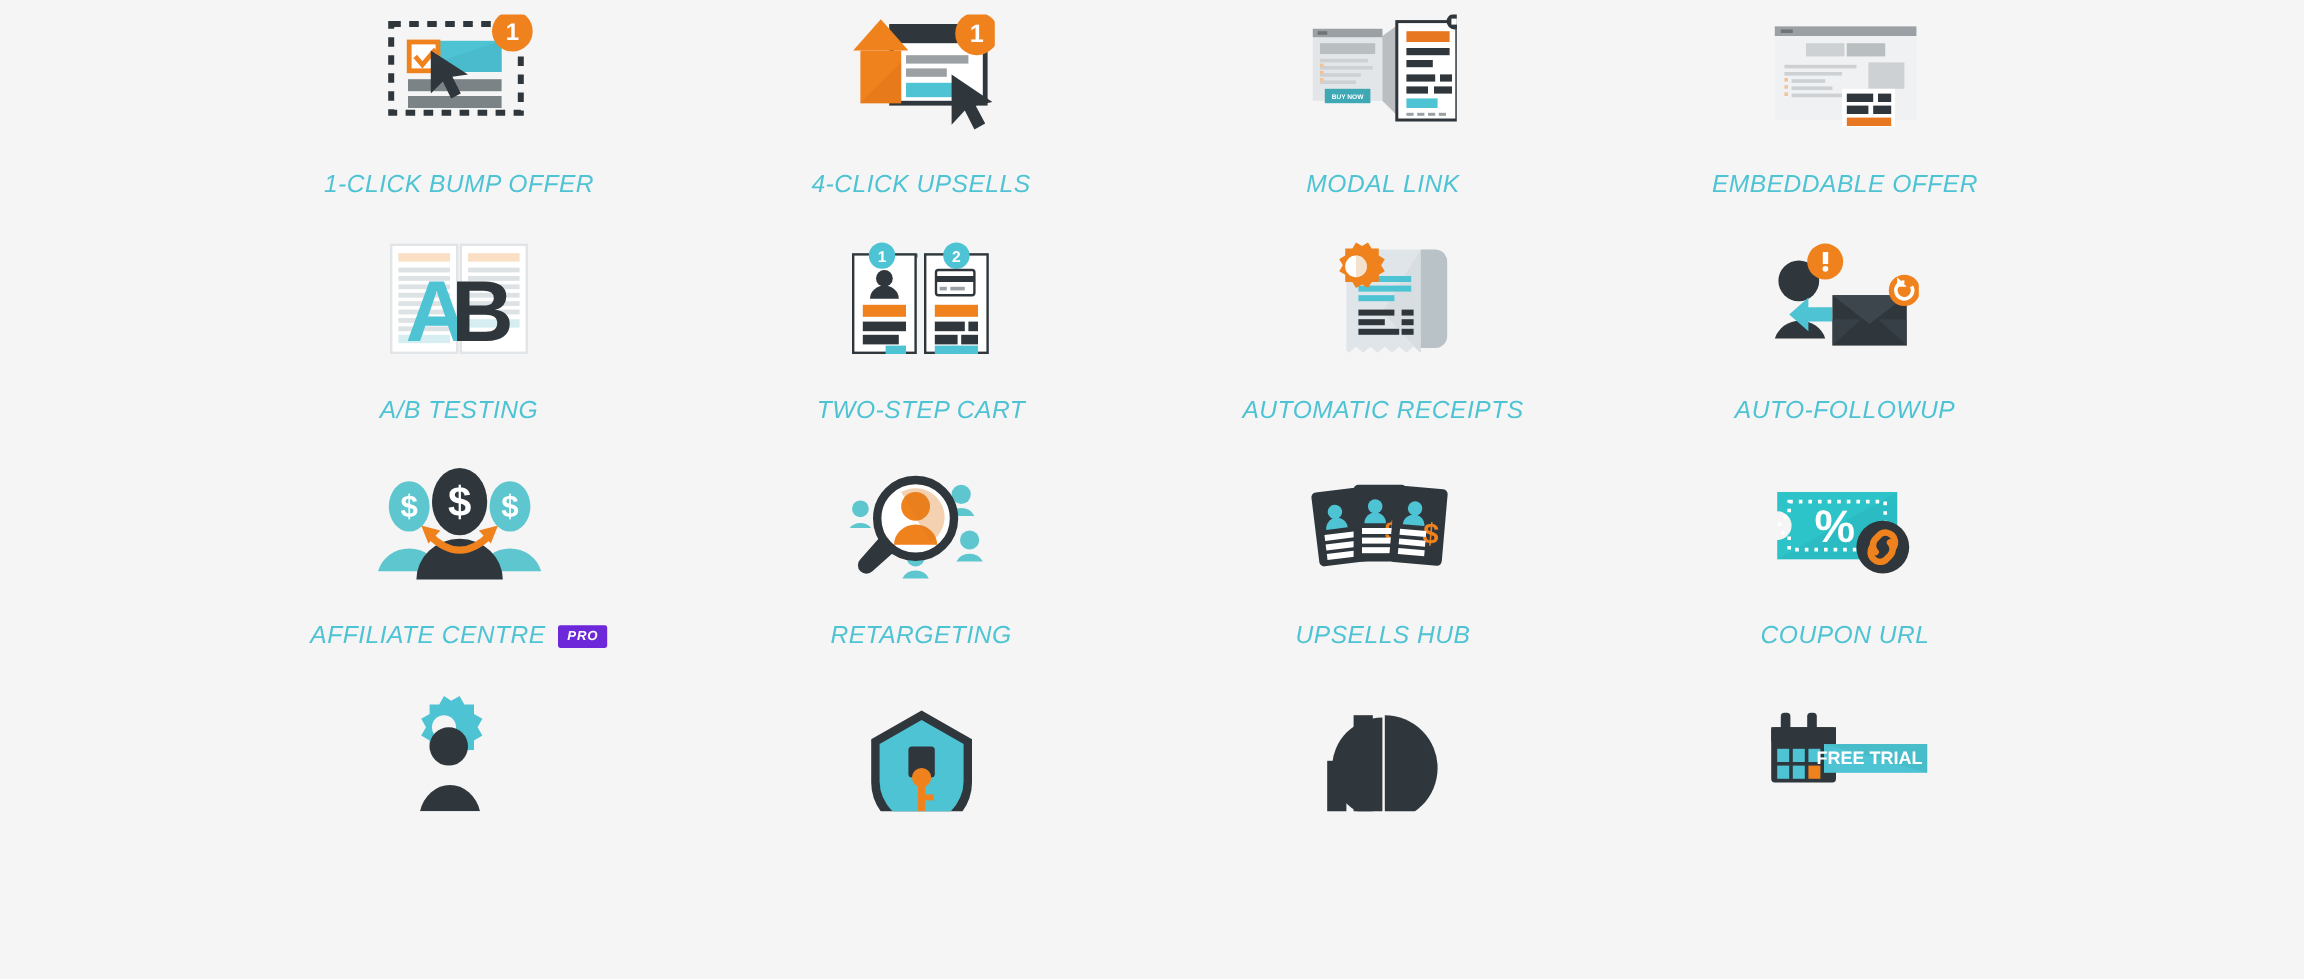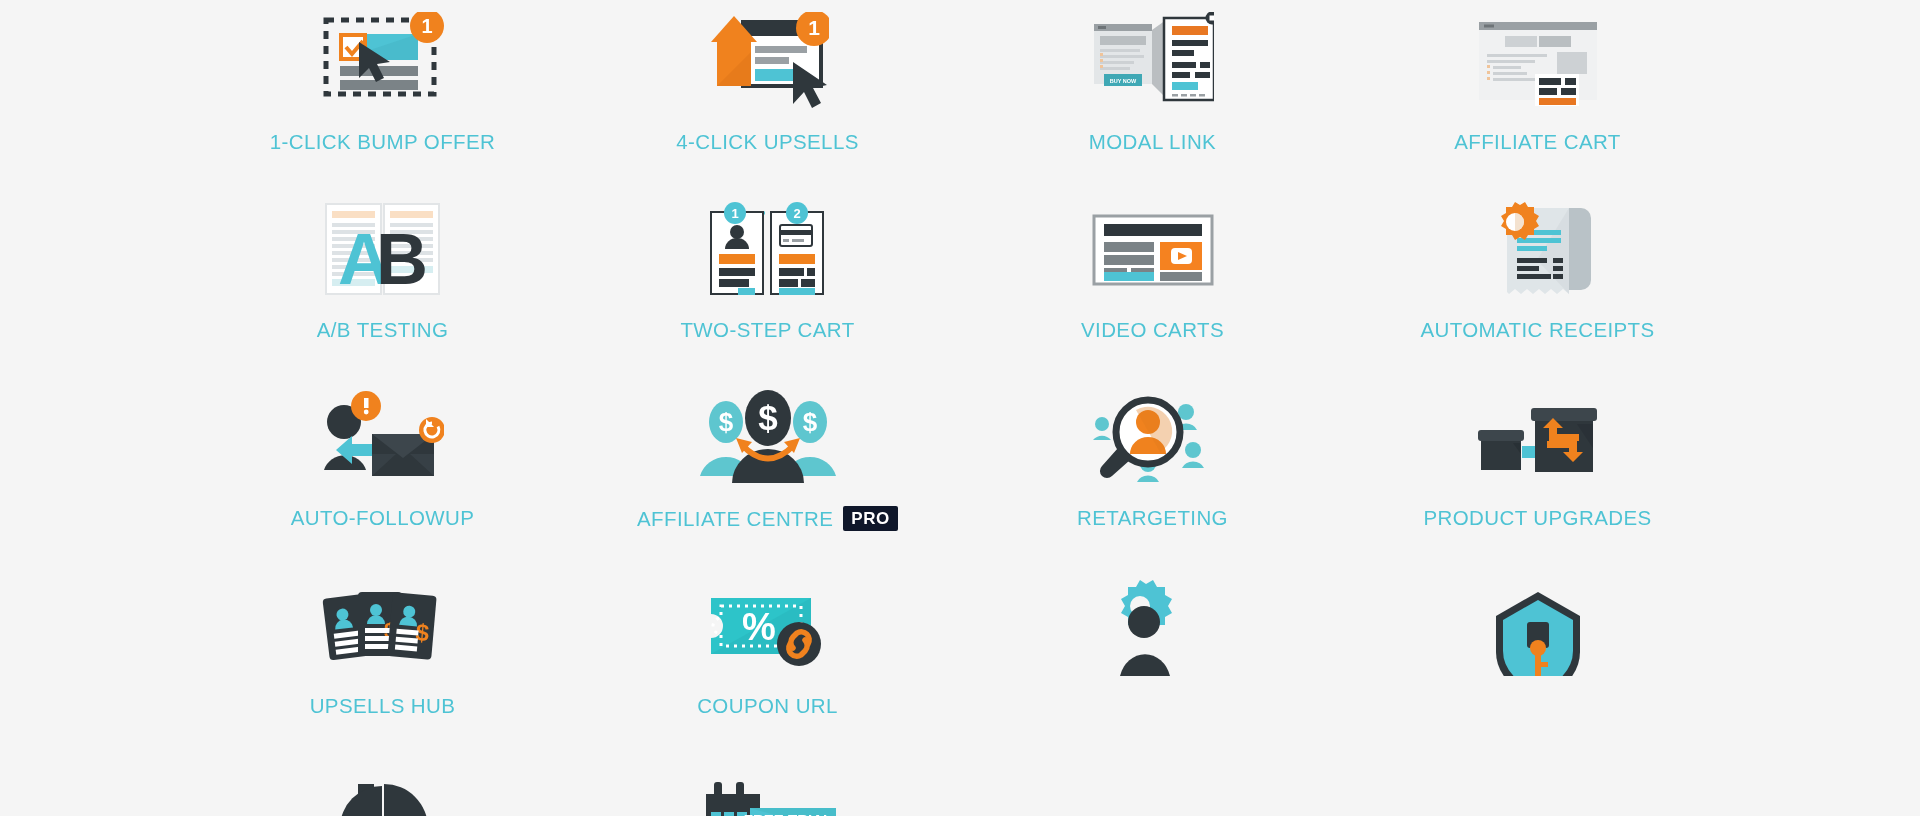--- a/index.html
+++ b/index.html
@@ -26,37 +26,38 @@
     justify-content:flex-start;
   }
   .iconwrap{
     height:112px;
     width:100%;
     display:flex;
     align-items:center;
     justify-content:center;
   }
   .labelrow{
-    margin-top:12px;
+    margin-top:24px;
     display:flex;
     align-items:center;
     justify-content:center;
     gap:10px;
+    font-style:italic;
   }
   .label{
     color:#4ec3d4;
     font-size:20.5px;
     letter-spacing:.4px;
     font-weight:400;
     white-space:nowrap;
   }
   .pro{
-    background:#0f172a;
+    background:#6d28d9;
     color:#ffffff;
-    font-size:17px;
+    font-size:11px;
     font-weight:700;
     letter-spacing:.6px;
     padding:4px 8px 4px 8px;
     border-radius:2px;
     line-height:1;
   }
   svg{display:block;}
 </style>
 </head>
 <body>
@@ -162,21 +163,21 @@
         <rect x="80" y="40" width="30" height="22" fill="#cdd1d4"></rect>
         <rect x="58" y="62" width="44" height="32" fill="#ffffff"></rect>
         <rect x="62" y="66" width="22" height="7" fill="#2f373c"></rect>
         <rect x="88" y="66" width="11" height="7" fill="#2f373c"></rect>
         <rect x="62" y="76" width="18" height="7" fill="#2f373c"></rect>
         <rect x="84" y="76" width="15" height="7" fill="#2f373c"></rect>
         <rect x="62" y="86" width="37" height="7" fill="#e87722"></rect>
       </svg>
     </div>
     <div class="labelrow">
-      <span class="label">AFFILIATE CART</span>
+      <span class="label">EMBEDDABLE OFFER</span>
     </div>
   </div>
 
   <div class="cell">
     <div class="iconwrap">
       <svg width="122" height="100" viewBox="0 0 122 100">
         <rect x="4" y="4" width="55" height="90" fill="#ffffff" stroke="#e2e5e7" stroke-width="2"></rect>
         <rect x="62" y="4" width="55" height="90" fill="#ffffff" stroke="#e2e5e7" stroke-width="2"></rect>
         <rect x="10" y="11" width="43" height="7" fill="#fadfc4"></rect>
         <rect x="68" y="11" width="43" height="7" fill="#fadfc4"></rect>
@@ -233,40 +234,20 @@
         <rect x="94" y="79" width="14" height="8" fill="#2f373c"></rect>
         <rect x="31" y="88" width="17" height="7" fill="#4ec3d4"></rect>
         <rect x="72" y="88" width="36" height="7" fill="#4ec3d4"></rect>
       </svg>
     </div>
     <div class="labelrow">
       <span class="label">TWO-STEP CART</span>
     </div>
   </div>
 
-  <div class="cell">
-    <div class="iconwrap">
-      <svg width="122" height="100" viewBox="0 0 122 100">
-        <rect x="2" y="16" width="118" height="68" fill="#ffffff" stroke="#9aa0a4" stroke-width="3"></rect>
-        <rect x="12" y="24" width="98" height="12" fill="#2f373c"></rect>
-        <rect x="12" y="42" width="50" height="10" fill="#7b8387"></rect>
-        <rect x="12" y="55" width="50" height="10" fill="#7b8387"></rect>
-        <rect x="12" y="68" width="23" height="8" fill="#7b8387"></rect>
-        <rect x="39" y="68" width="23" height="8" fill="#7b8387"></rect>
-        <rect x="68" y="42" width="42" height="28" fill="#f58220"></rect>
-        <rect x="79" y="48" width="21" height="16" rx="4" fill="#ffffff"></rect>
-        <path d="M86 52 L95 56 L86 60 Z" fill="#f58220"></path>
-        <rect x="12" y="72" width="50" height="9" fill="#4ec3d4"></rect>
-        <rect x="68" y="72" width="42" height="9" fill="#7b8387"></rect>
-      </svg>
-    </div>
-    <div class="labelrow">
-      <span class="label">VIDEO CARTS</span>
-    </div>
-  </div>
 
   <div class="cell">
     <div class="iconwrap">
       <svg width="122" height="100" viewBox="0 0 122 100">
         <path d="M30 8 L92 8 L92 94 L86 89 L80 94 L74 89 L68 94 L62 89 L56 94 L50 89 L44 94 L38 89 L32 94 L30 92 Z" fill="#dfe5e8"></path>
         <path d="M92 8 L92 94 L60 60 Z" fill="#cfd6da" opacity=".5"></path>
         <path d="M92 8 h12 a10 10 0 0 1 10 10 v62 a10 10 0 0 1 -10 10 h-12 z" fill="#b9c2c7"></path>
         <rect x="40" y="30" width="44" height="5" fill="#4ec3d4"></rect>
         <rect x="40" y="38" width="44" height="5" fill="#4ec3d4"></rect>
         <rect x="40" y="46" width="30" height="5" fill="#4ec3d4"></rect>
@@ -355,43 +336,20 @@
         <path d="M38 66 a18 17 0 0 1 36 0 z" fill="#f0821e"></path>
         <path d="M44 22 a18 18 0 0 1 24 42 z" fill="#e07a1c" opacity=".35"></path>
       </svg>
     </div>
     <div class="labelrow">
       <span class="label">RETARGETING</span>
     </div>
   </div>
 
 
-  <div class="cell">
-    <div class="iconwrap">
-      <svg width="122" height="100" viewBox="0 0 122 100">
-        <rect x="4" y="50" width="40" height="32" fill="#2f373c"></rect>
-        <rect x="1" y="42" width="46" height="11" rx="3" fill="#3d464c"></rect>
-        <path d="M36 55 L44 55 L44 66 Z" fill="#252c31" opacity=".6"></path>
-        <rect x="45" y="58" width="22" height="12" fill="#4ec3d4"></rect>
-        <path d="M64 52 L78 64 L64 76 Z" fill="#4ec3d4"></path>
-        <rect x="58" y="30" width="58" height="54" fill="#2f373c"></rect>
-        <rect x="54" y="20" width="66" height="13" rx="3" fill="#3d464c"></rect>
-        <path d="M100 36 L116 36 L116 60 Z" fill="#252c31" opacity=".5"></path>
-        <g fill="#f0821e">
-          <path d="M72 46 L72 40 L66 40 L76 30 L86 40 L80 40 L80 46 Z"></path>
-          <path d="M100 58 L100 64 L106 64 L96 74 L86 64 L92 64 L92 58 Z"></path>
-          <rect x="72" y="46" width="30" height="7"></rect>
-          <rect x="70" y="53" width="30" height="7"></rect>
-        </g>
-      </svg>
-    </div>
-    <div class="labelrow">
-      <span class="label">PRODUCT UPGRADES</span>
-    </div>
-  </div>
 
 
   <div class="cell">
     <div class="iconwrap">
       <svg width="122" height="100" viewBox="0 0 122 100">
         <g>
           <rect x="4" y="20" width="44" height="62" rx="4" fill="#2f373c" transform="rotate(-7 26 51)"></rect>
           <circle cx="22" cy="38" r="6" fill="#4ec3d4" transform="rotate(-7 26 51)"></circle>
           <path d="M13 52 a9 9 0 0 1 18 0 z" fill="#4ec3d4" transform="rotate(-7 26 51)"></path>
           <g fill="#ffffff" transform="rotate(-7 26 51)">

